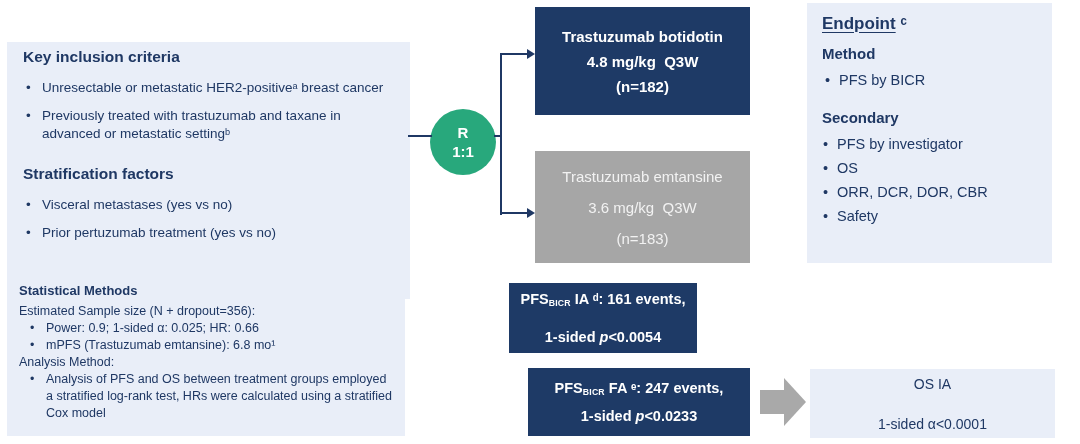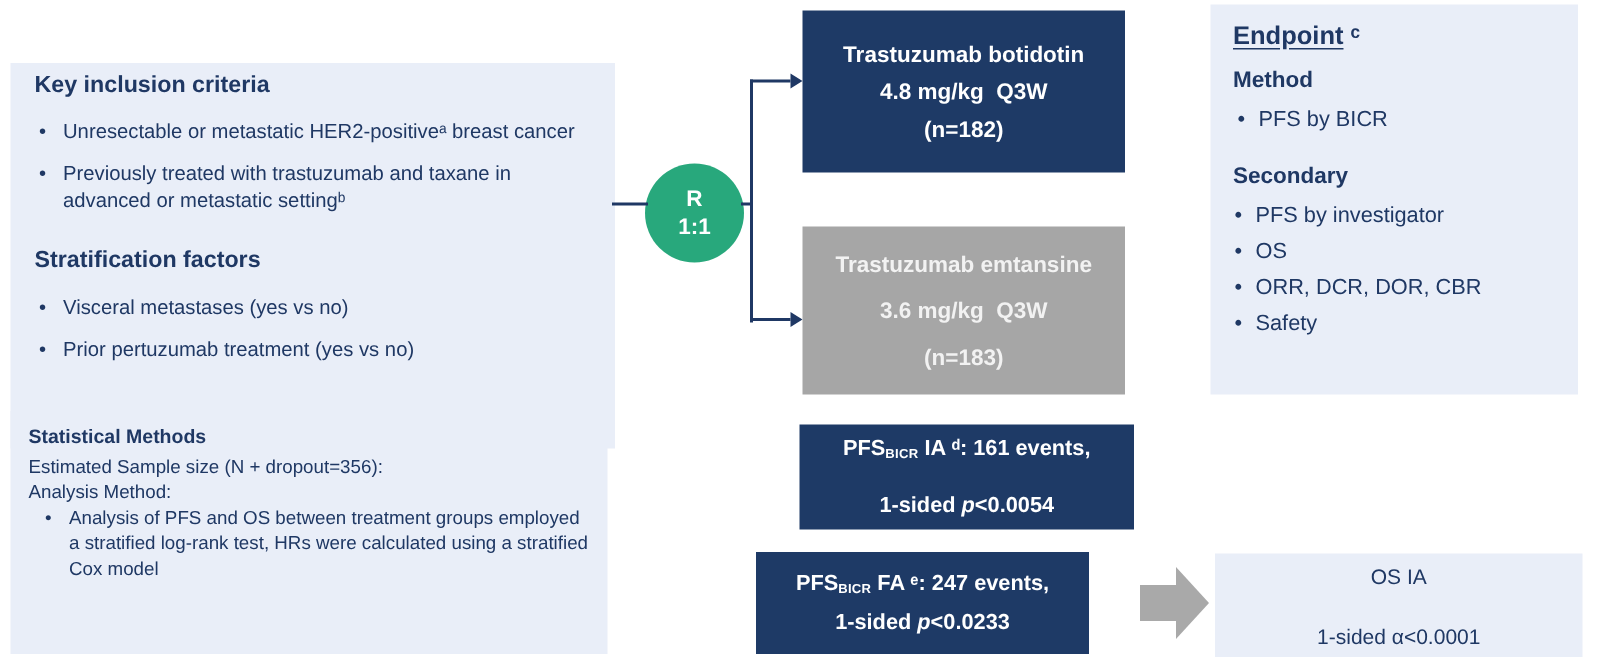--- a/index.html
+++ b/index.html
@@ -35,25 +35,25 @@
   .ah { position:absolute; width:0; height:0;
         border-top:5px solid transparent; border-bottom:5px solid transparent;
         border-left:8px solid var(--text-navy,#1f3864); }
 
   
   .box { position:absolute; box-sizing:border-box; display:flex; flex-direction:column;
          align-items:center; justify-content:center; text-align:center; }
   .navybox { background:var(--navy,#1e3a66); color:#fff; font-weight:bold; }
   .arm-top { left:535px; top:7px;  width:215px; height:108px; font-size:15px; gap:8px; }
   .arm-bot { left:535px; top:151px; width:215px; height:112px; font-size:15px; gap:14px;
-             background:var(--arm-gray,#a6a6a6); color:#f2f2f2; font-weight:bold; }
+             background:var(--arm-gray,#a6a6a6); color:#f2f2f2; font-weight:normal; }
   .arm-line { white-space:pre-wrap; }
   .pfs { font-size:14.5px; gap:10px; }
-  .pfs-ia { left:533px; top:283px; width:223px; height:70px;gap:21px; }
-  .pfs-fa { left:504px; top:368px; width:222px; height:68px; }
+  .pfs-ia { left:509px; top:283px; width:188px; height:70px;gap:21px; }
+  .pfs-fa { left:528px; top:368px; width:222px; height:68px; }
   sub.bicr { font-size:0.6em; vertical-align:-0.28em; letter-spacing:0.2px; }
   .pv { font-style:italic; }
 
   
   .block-arrow-tail { position:absolute; left:760px; top:390px; width:24px; height:24px; background:var(--arrow-gray,#a9a9a9); }
   .block-arrow-head { position:absolute; left:784px; top:378px; width:0; height:0;
     border-top:24px solid transparent; border-bottom:24px solid transparent;
     border-left:22px solid var(--arrow-gray,#a9a9a9); }
 
   .os-box { left:810px; top:369px; width:245px; height:69px; display:flex; flex-direction:column;
@@ -85,20 +85,24 @@
     <h2 class="p-title strat-title">Stratification factors</h2>
     <ul class="blist">
       <li>Visceral metastases (yes vs no)</li>
       <li>Prior pertuzumab treatment (yes vs no)</li>
     </ul>
   </section>
 
   <section class="panel stats">
     <h3 class="stats-title">Statistical Methods</h3>
     <p class="plain">Estimated Sample size (N + dropout=356):</p>
+    <ul class="slist">
+      <li>Power: 0.9; 1-sided α: 0.025; HR: 0.66</li>
+      <li>mPFS (Trastuzumab emtansine): 6.8 mo¹</li>
+    </ul>
     <p class="plain">Analysis Method:</p>
     <ul class="slist">
       <li>Analysis of PFS and OS between treatment groups employed a stratified log-rank test, HRs were calculated using a stratified Cox model</li>
     </ul>
   </section>
 
   <div class="rand-circle">
     <div>R</div>
     <div>1:1</div>
   </div>

